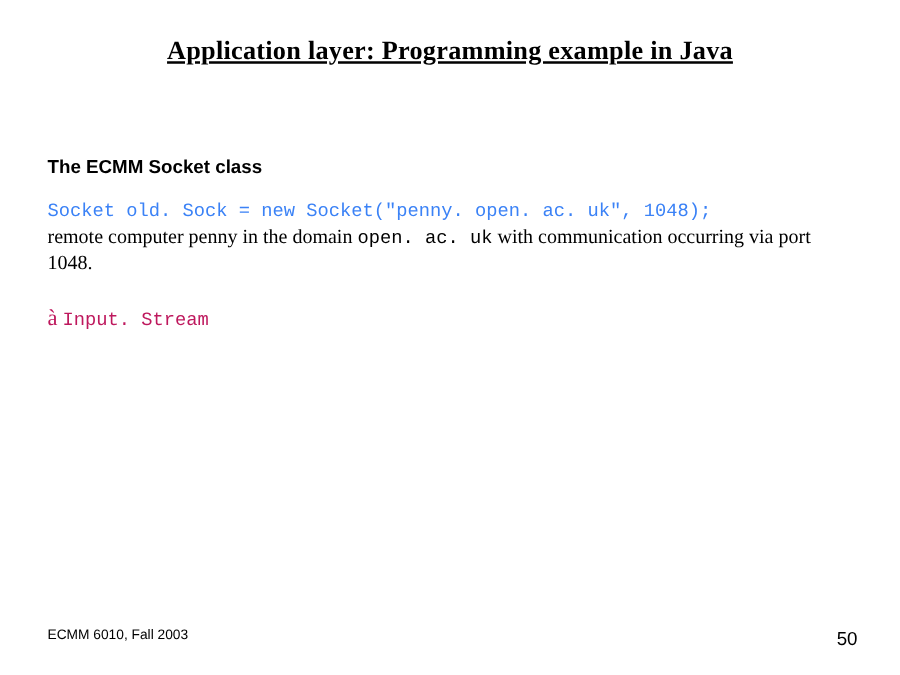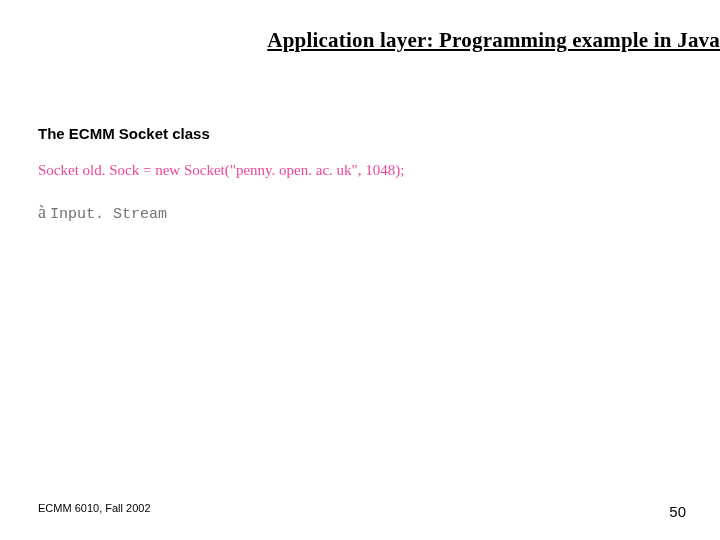--- a/index.html
+++ b/index.html
@@ -6,21 +6,21 @@
     margin: 0;
     padding: 0;
     width: 720px;
     height: 540px;
     font-family: "Times New Roman", Times, serif;
     background: #ffffff;
     position: relative;
     overflow: hidden;
   }
   .title {
-    text-align: right;
+    text-align: center;
     font-size: 21px;
     font-weight: bold;
     text-decoration: underline;
     color: #000000;
     margin-top: 28px;
     margin-bottom: 0;
     letter-spacing: 0.2px;
   }
   .content {
     margin-left: 38px;
@@ -28,41 +28,41 @@
     margin-top: 72px;
   }
   .subhead {
     font-family: Verdana, Geneva, sans-serif;
     font-weight: bold;
     font-size: 15px;
     color: #000000;
     margin-bottom: 18px;
   }
   .codeline {
-    font-family: Liberation Serif, serif;
+    font-family: Liberation Mono, monospace;
     font-size: 15px;
-    color: #ec4899;
+    color: #3b82f6;
     line-height: 1.35;
     white-space: pre;
   }
   .bodytext {
     font-family: "Times New Roman", Times, serif;
     font-size: 16px;
     color: #000000;
     line-height: 1.3;
     margin-top: 0;
   }
   .inlinecode {
     font-family: "Courier New", Courier, monospace;
     font-size: 15px;
   }
   .arrowline {
     margin-top: 22px;
     font-size: 16px;
-    color: #737373;
+    color: #be185d;
   }
   .arrowline .arrow {
     font-family: "Times New Roman", Times, serif;
     font-size: 18px;
   }
   .arrowline .code {
     font-family: "Courier New", Courier, monospace;
     font-size: 15px;
     margin-left: 4px;
   }
@@ -86,20 +86,23 @@
 </head>
 <body>
 
 <div class="title">Application layer: Programming example in Java</div>
 
 <div class="content">
   <div class="subhead">The ECMM Socket class</div>
 
   <div class="codeline">Socket old. Sock = new Socket("penny. open. ac. uk", 1048);</div>
 
+  <div class="bodytext">
+    <span>remote computer penny in the domain </span><span class="inlinecode">open. ac. uk</span><span> with communication occurring via port 1048.</span>
+  </div>
 
   <div class="arrowline">
     <span class="arrow">à</span><span class="code">Input. Stream</span>
   </div>
 </div>
 
-<div class="footer-left">ECMM 6010, Fall 2002</div>
+<div class="footer-left">ECMM 6010, Fall 2003</div>
 <div class="footer-right">50</div>
 
 </body></html>

